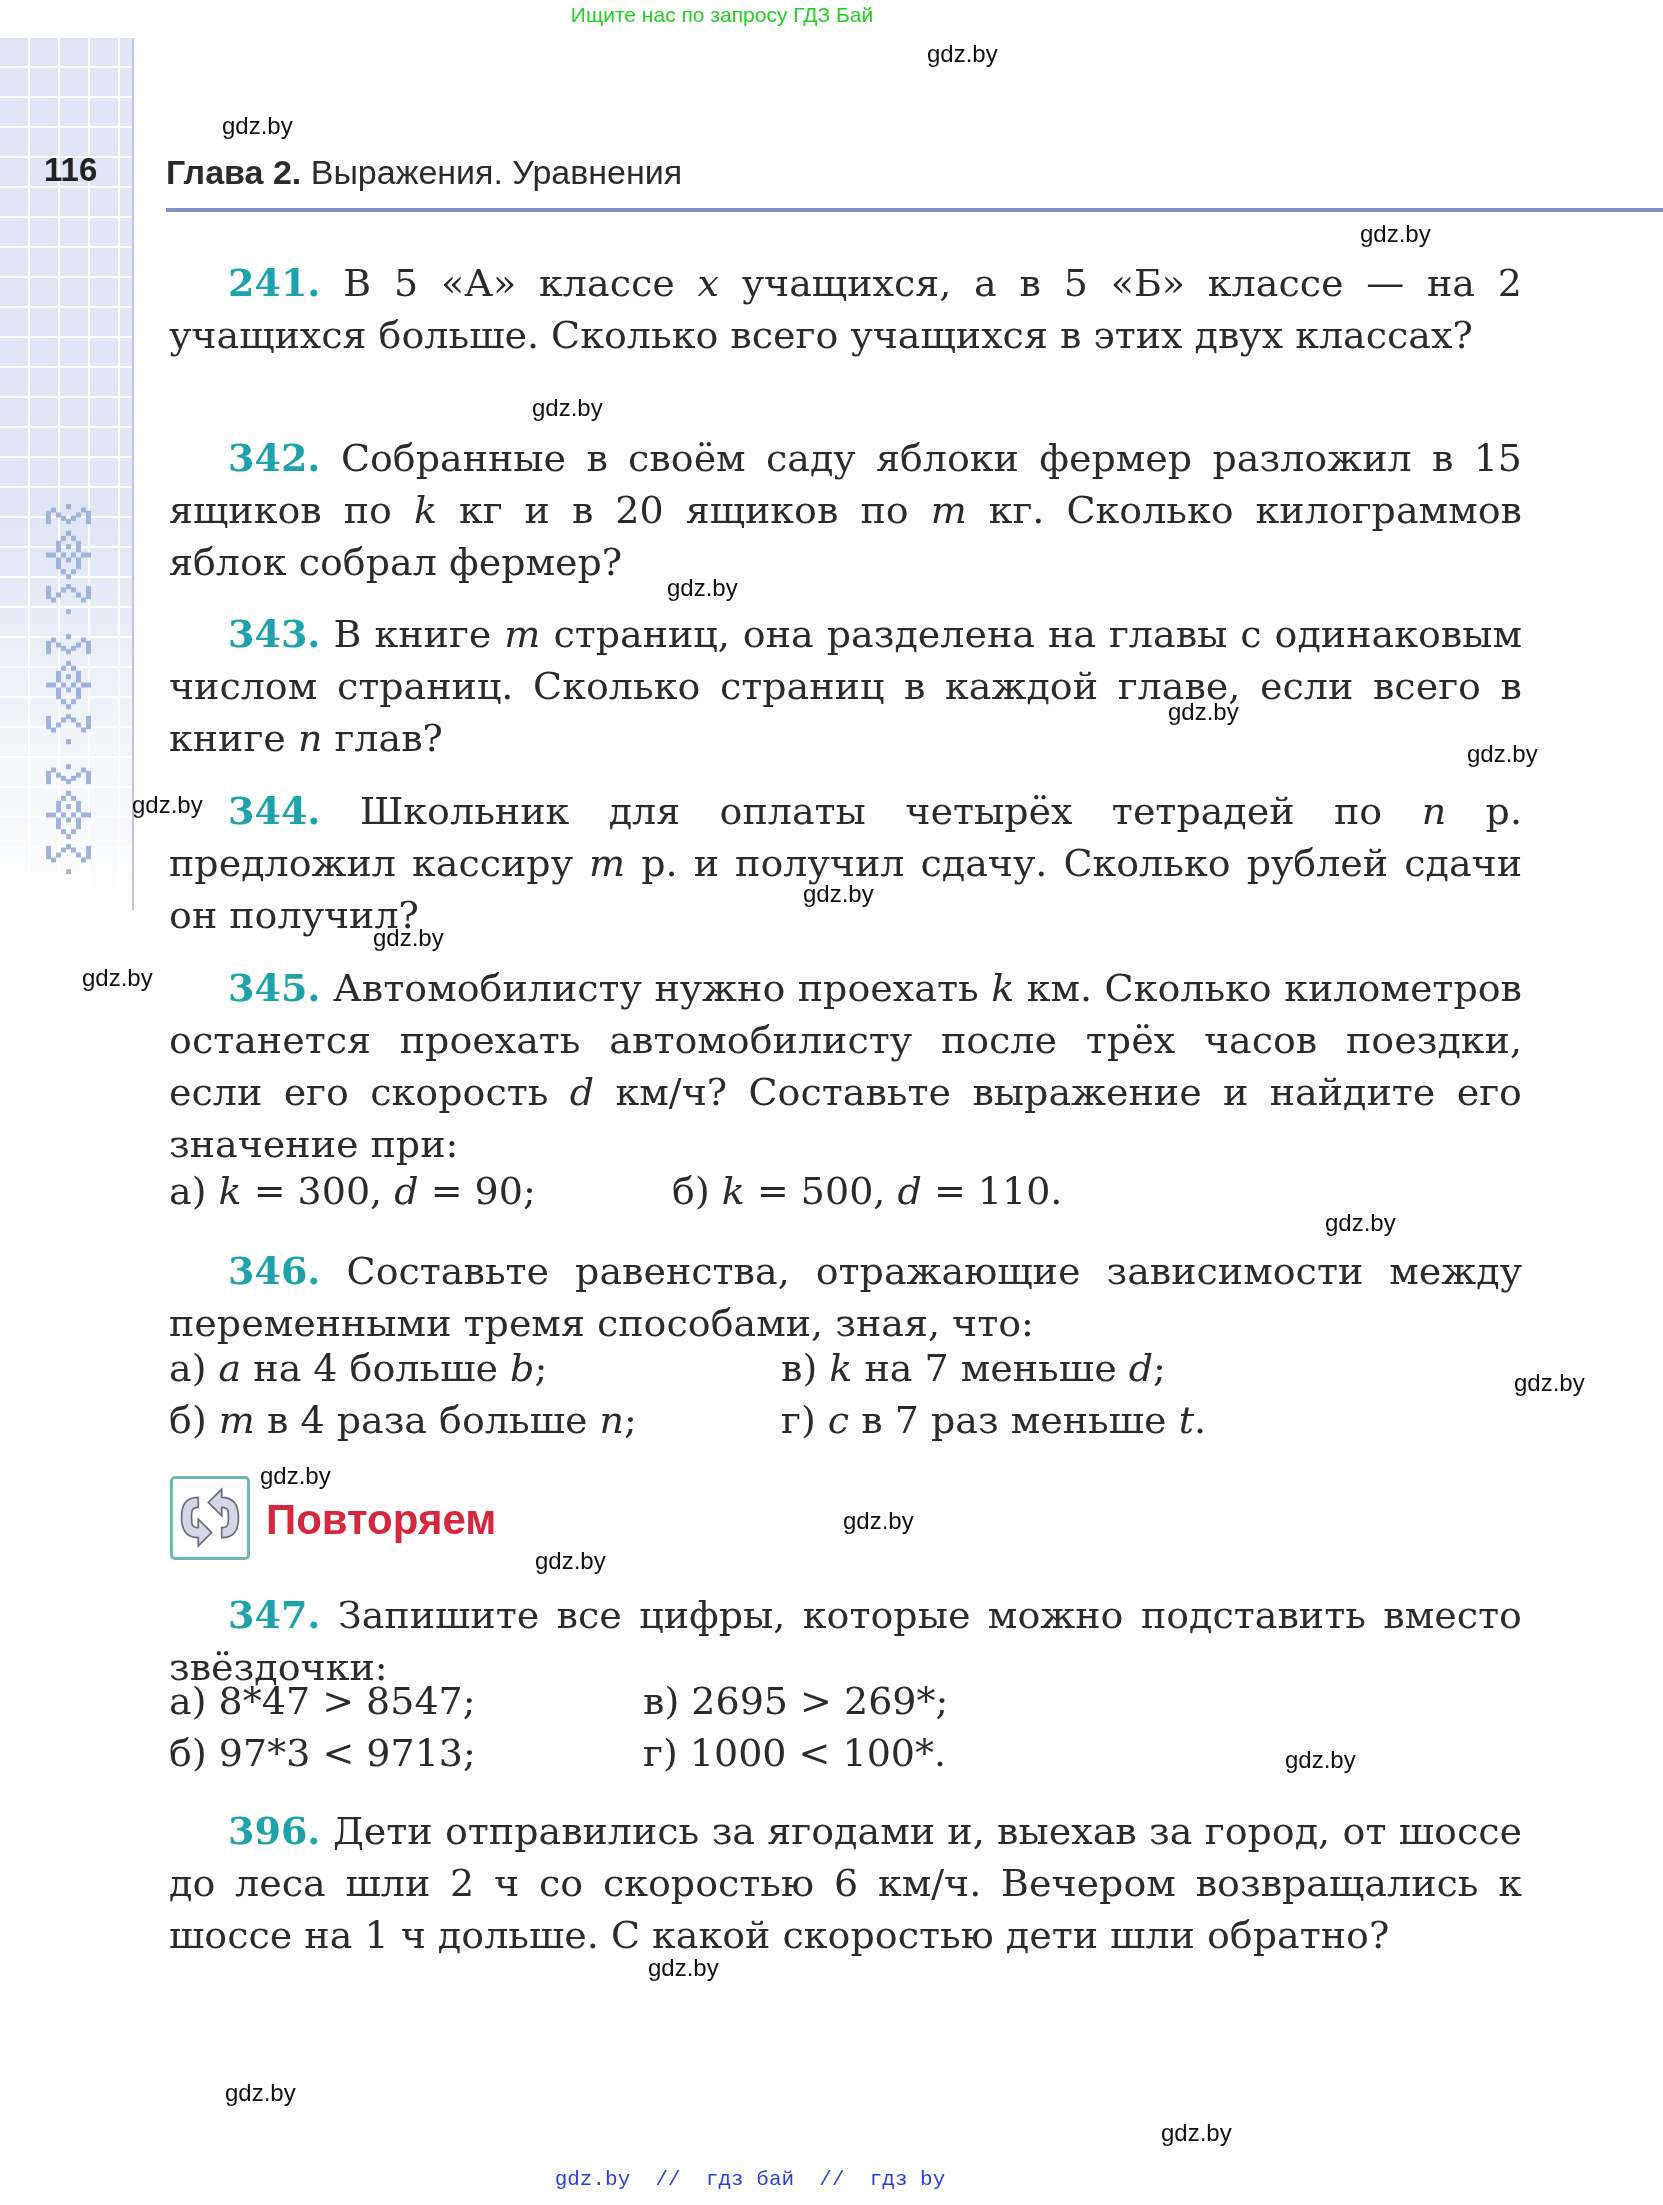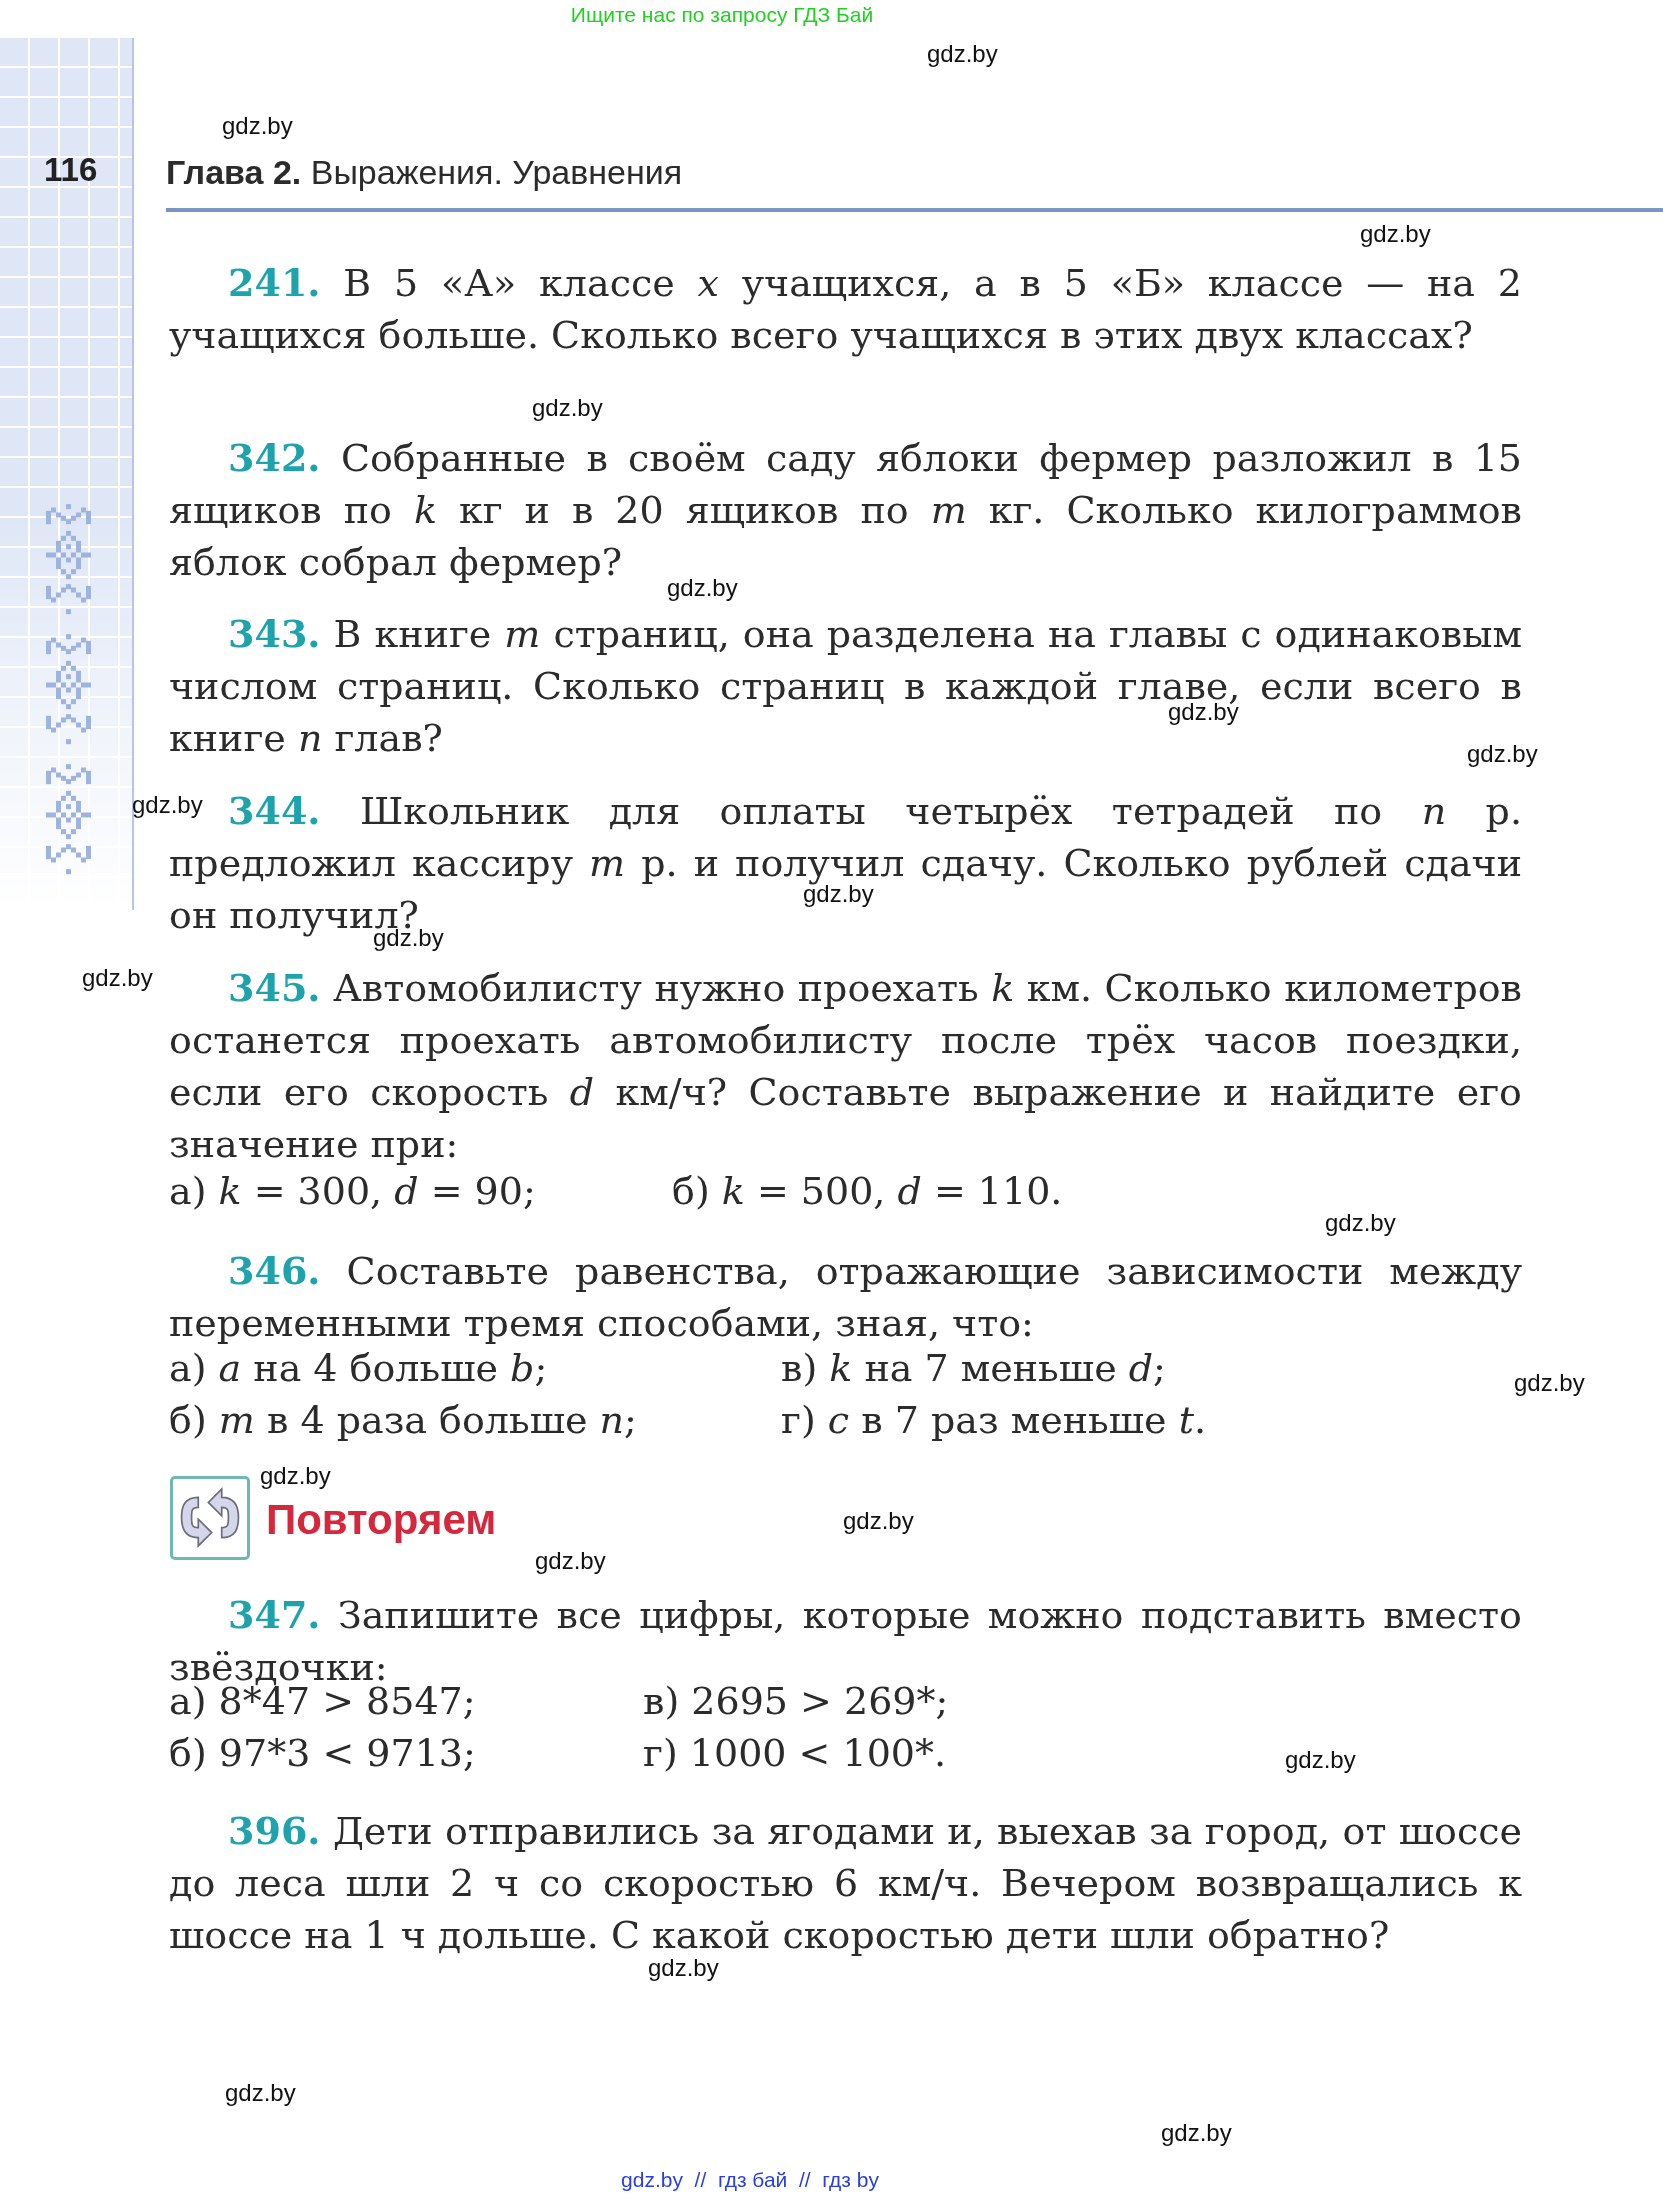--- a/index.html
+++ b/index.html
@@ -36,21 +36,21 @@
   .prob { position:absolute; left:169px; width:1353px; font-size:38px; line-height:52px; text-align:justify; text-align-last:left; color:#2b2b2b;margin-top:17px; }
   .prob .num { color:#1ea3ad; font-weight:bold; padding-left:59px; }
   .prob i, .item i { font-style:italic; }
   .item-row { position:absolute; left:169px; font-size:38px; line-height:52px; white-space:nowrap; color:#2b2b2b; }
   .item { position:absolute; top:0; white-space:nowrap; }
 
   
   .repeat-icon { left:170px; top:1476px; width:80px; height:84px; border:3.4px solid #6fb7b2; border-radius:5px; background:#fff; box-sizing:border-box; }
   .repeat-title { left:266px; top:1496px; font-family:"Liberation Sans", "DejaVu Sans", sans-serif; font-weight:bold; font-size:42px; color:#d5283d; white-space:nowrap; }
 
-  .footer { left:0; width:1500px; top:2168px; text-align:center; font-family:Liberation Sans, sans-serif; font-size:21px; color:#2b3ee0; }
+  .footer { left:0; width:1500px; top:2168px; text-align:center; font-family:Liberation Mono, monospace; font-size:21px; color:#2b3ee0; }
 </style>
 </head>
 <body>
 
 <div class="abs banner sans">Ищите нас по запросу ГДЗ Бай</div>
 
 <div class="abs sidebar"></div>
 <div class="abs pattern">
   <svg width="55" height="394" viewBox="0 0 66 470" xmlns="http://www.w3.org/2000/svg">
     <defs>

